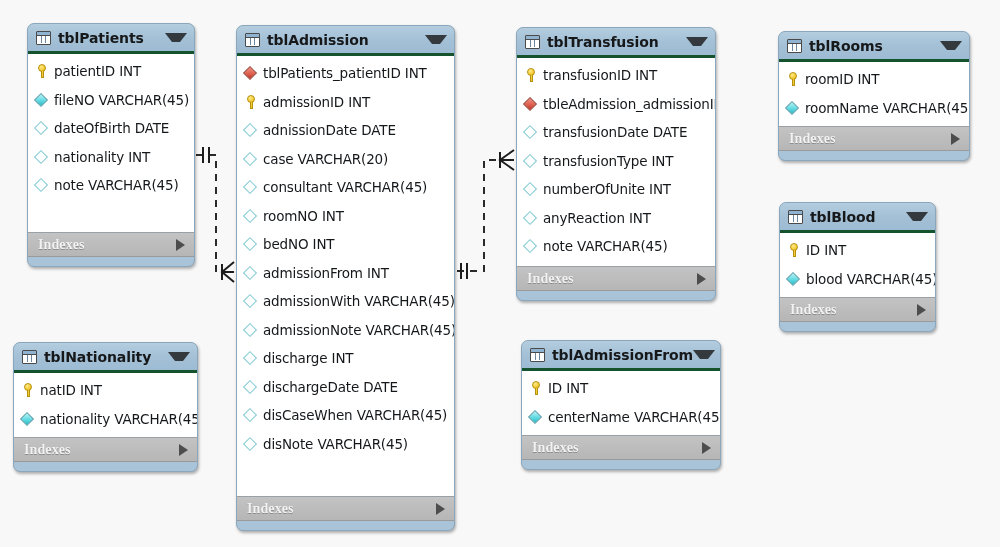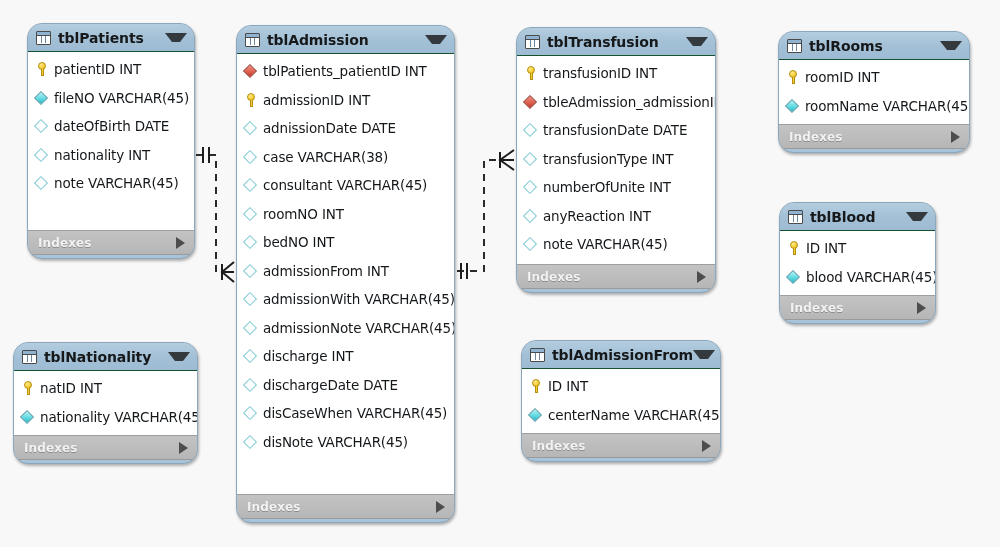--- a/index.html
+++ b/index.html
@@ -18,24 +18,24 @@
     position: absolute;
     inset: 0;
   }
 
   
   .table-box {
     position: absolute;
     box-sizing: border-box;
     background: #a9c3d8;
     border: 1px solid #8aa7bd;
-    border-radius: 15px;
+    border-radius: 7px;
     box-shadow: 1px 2px 3px rgba(0,0,0,0.30);
     overflow: hidden;
-    padding-bottom: 3px;
+    padding-bottom: 9px;
   }
 
   
   .tbl-header {
     height: 27px;
     display: flex;
     align-items: center;
     padding: 0 7px 0 8px;
     background: linear-gradient(to bottom, #b4cddf 0%, #a3c0d6 52%, #9dbbd3 100%);
     border-top-left-radius: 6px;
@@ -83,21 +83,21 @@
     width: 0; height: 0;
     border-left: 7px solid transparent;
     border-right: 7px solid transparent;
     border-top: 9px solid #34393e;
     flex: 0 0 auto;
   }
 
   
   .tbl-columns {
     background: #ffffff;
-    border-top: 1px solid #14532d;
+    border-top: 3px solid #14532d;
     border-bottom: 1px solid #9aa0a4;
     padding: 3px 0 3px 0;
   }
   .col-row {
     display: flex;
     align-items: center;
     height: 28.5px;
     padding: 0 6px 0 7px;
     box-sizing: border-box;
   }
@@ -159,25 +159,26 @@
   
   .tbl-indexes {
     height: 23px;
     display: flex;
     align-items: center;
     padding: 0 9px 0 10px;
     background: linear-gradient(to bottom, #c3c3c3 0%, #b6b6b6 100%);
     border-bottom: 1px solid #9a9a9a;
   }
   .idx-label {
-    font-size: 12px;
+    font-size: 14px;
     font-weight: bold;
     color: #f2f2f2;
     text-shadow: 0 1px 0 rgba(0,0,0,0.25);
     letter-spacing: 0.1px;
+    font-family: Liberation Serif, serif;
   }
   .idx-arrow {
     margin-left: auto;
     width: 0; height: 0;
     border-top: 6px solid transparent;
     border-bottom: 6px solid transparent;
     border-left: 9px solid #4d4d4d;
   }
 
   
@@ -277,21 +278,21 @@
           <div class="col-row">
             <span class="glyph col-empty">
               <span class="dia"></span>
             </span>
             <span class="col-label">adnissionDate DATE</span>
           </div>
           <div class="col-row">
             <span class="glyph col-empty">
               <span class="dia"></span>
             </span>
-            <span class="col-label">case VARCHAR(38)</span>
+            <span class="col-label">case VARCHAR(20)</span>
           </div>
           <div class="col-row">
             <span class="glyph col-empty">
               <span class="dia"></span>
             </span>
             <span class="col-label">consultant VARCHAR(45)</span>
           </div>
           <div class="col-row">
             <span class="glyph col-empty">
               <span class="dia"></span>

